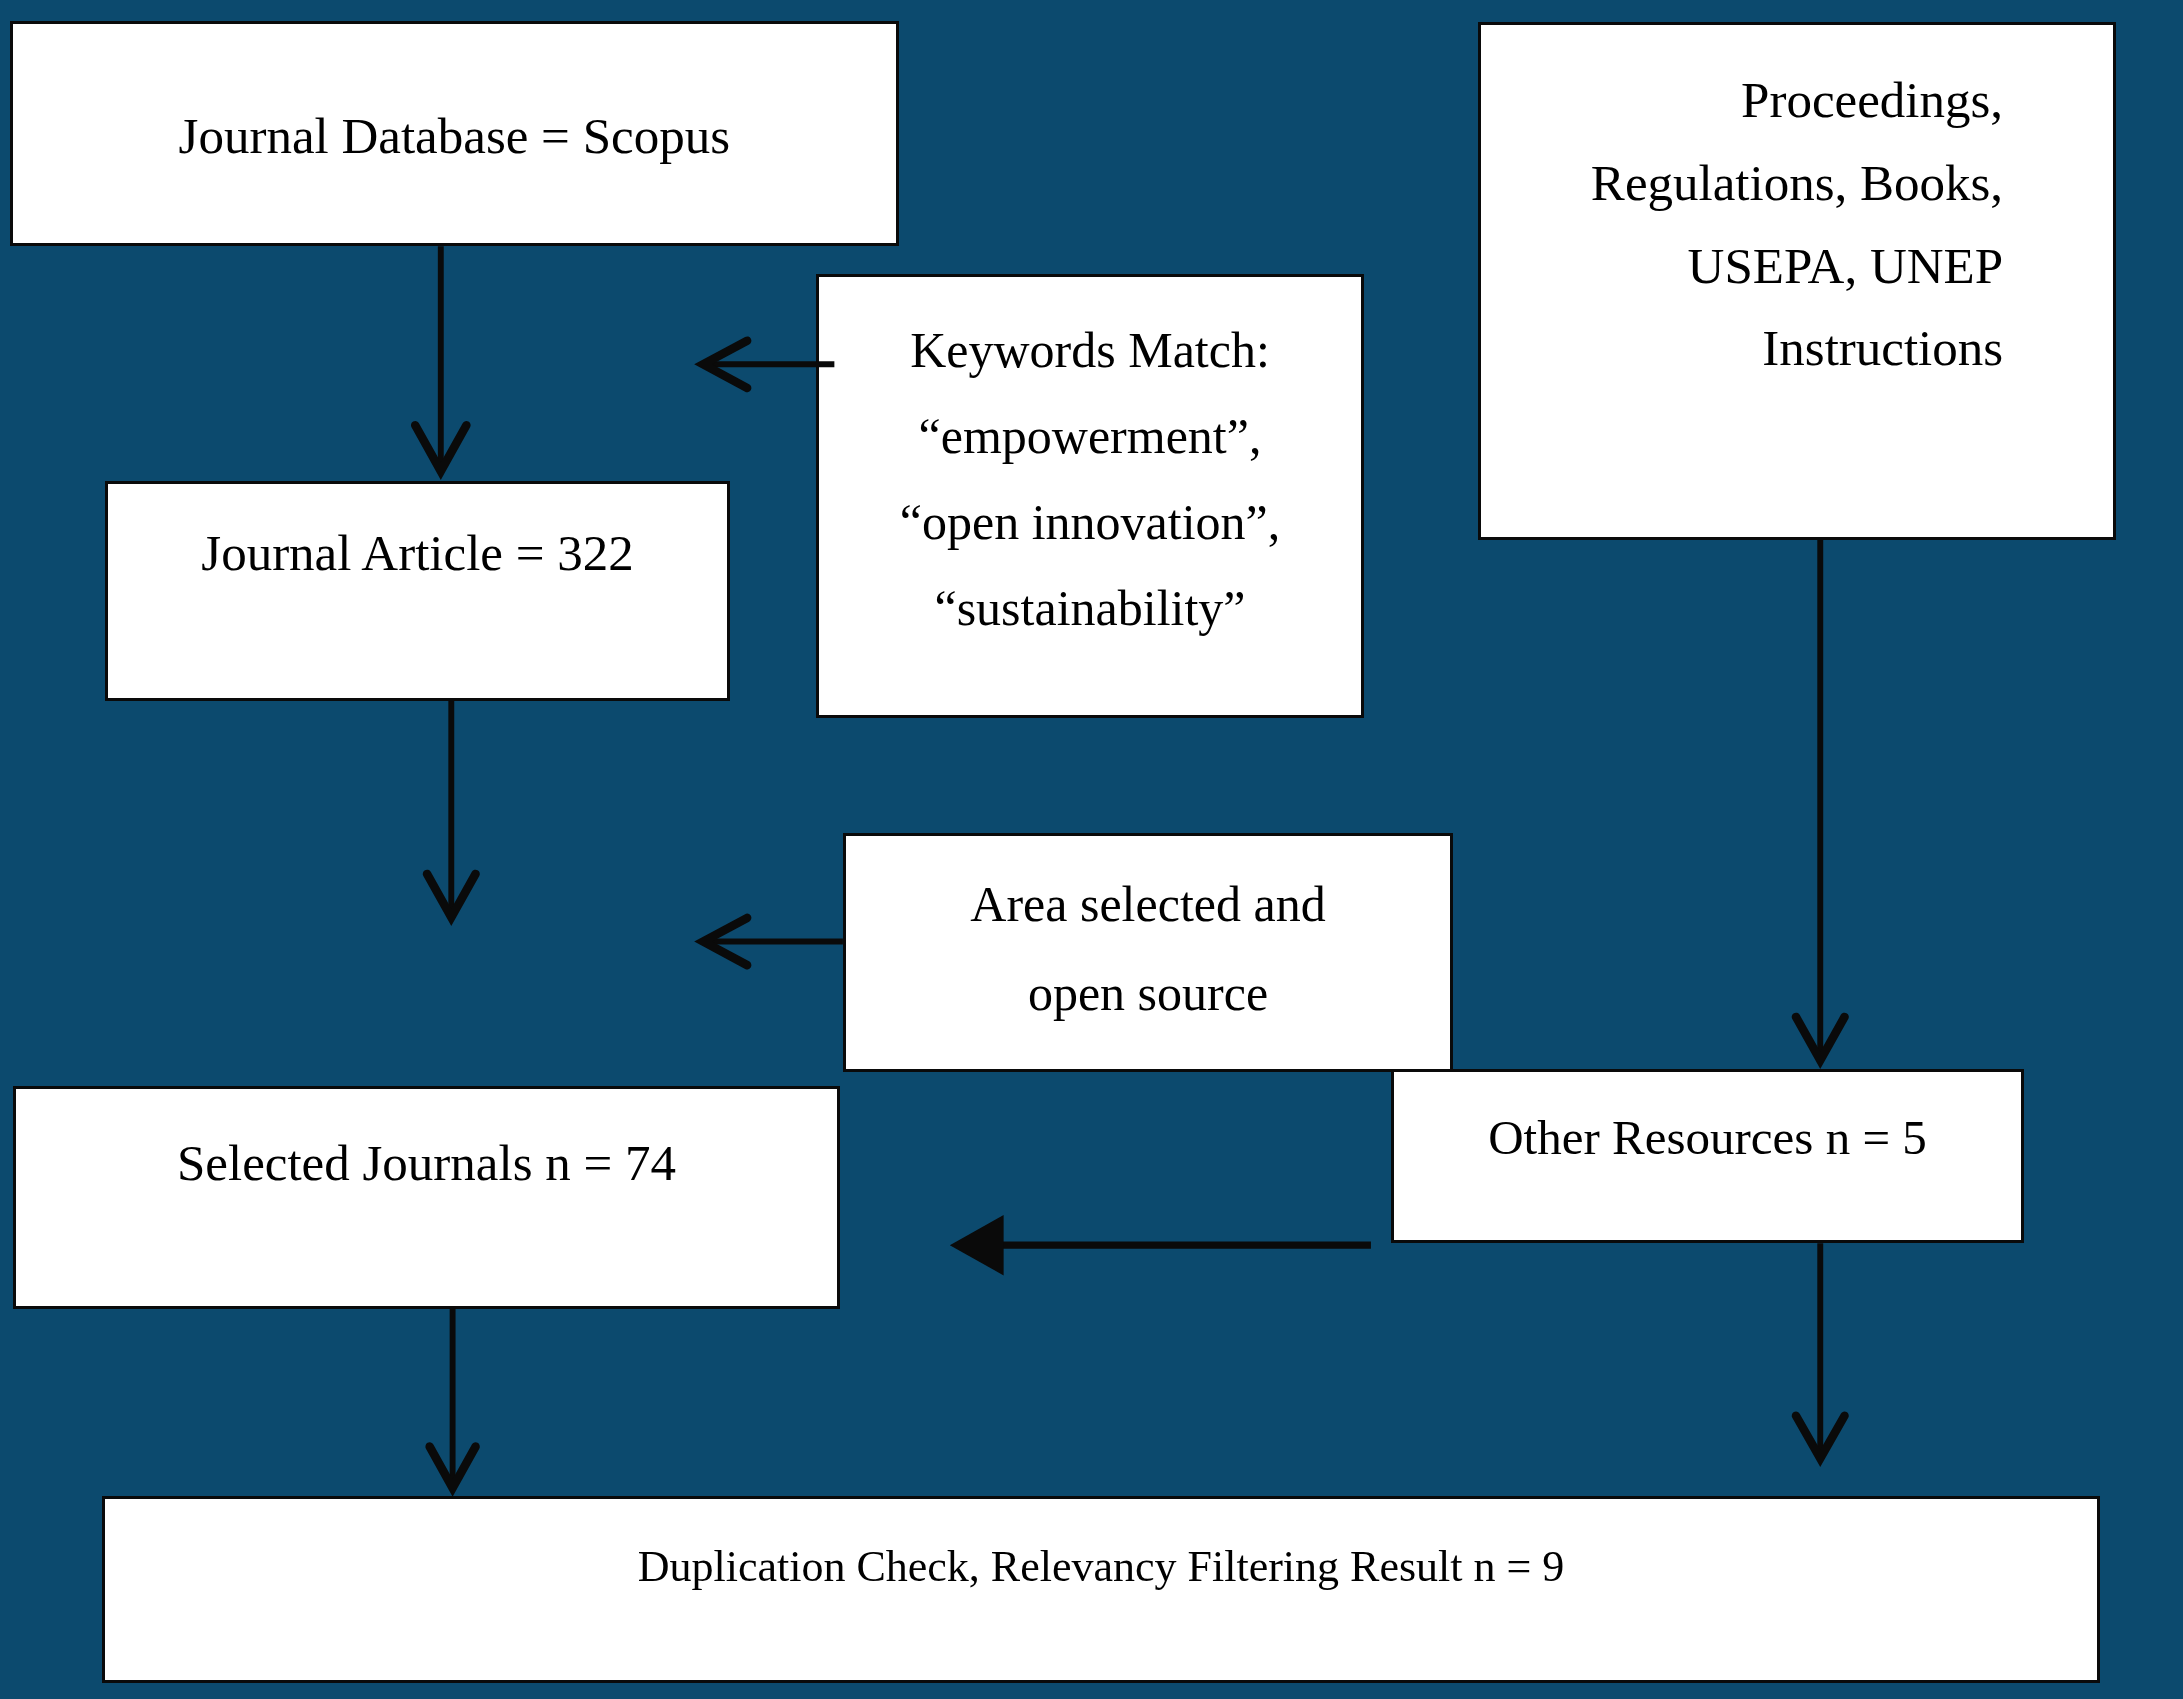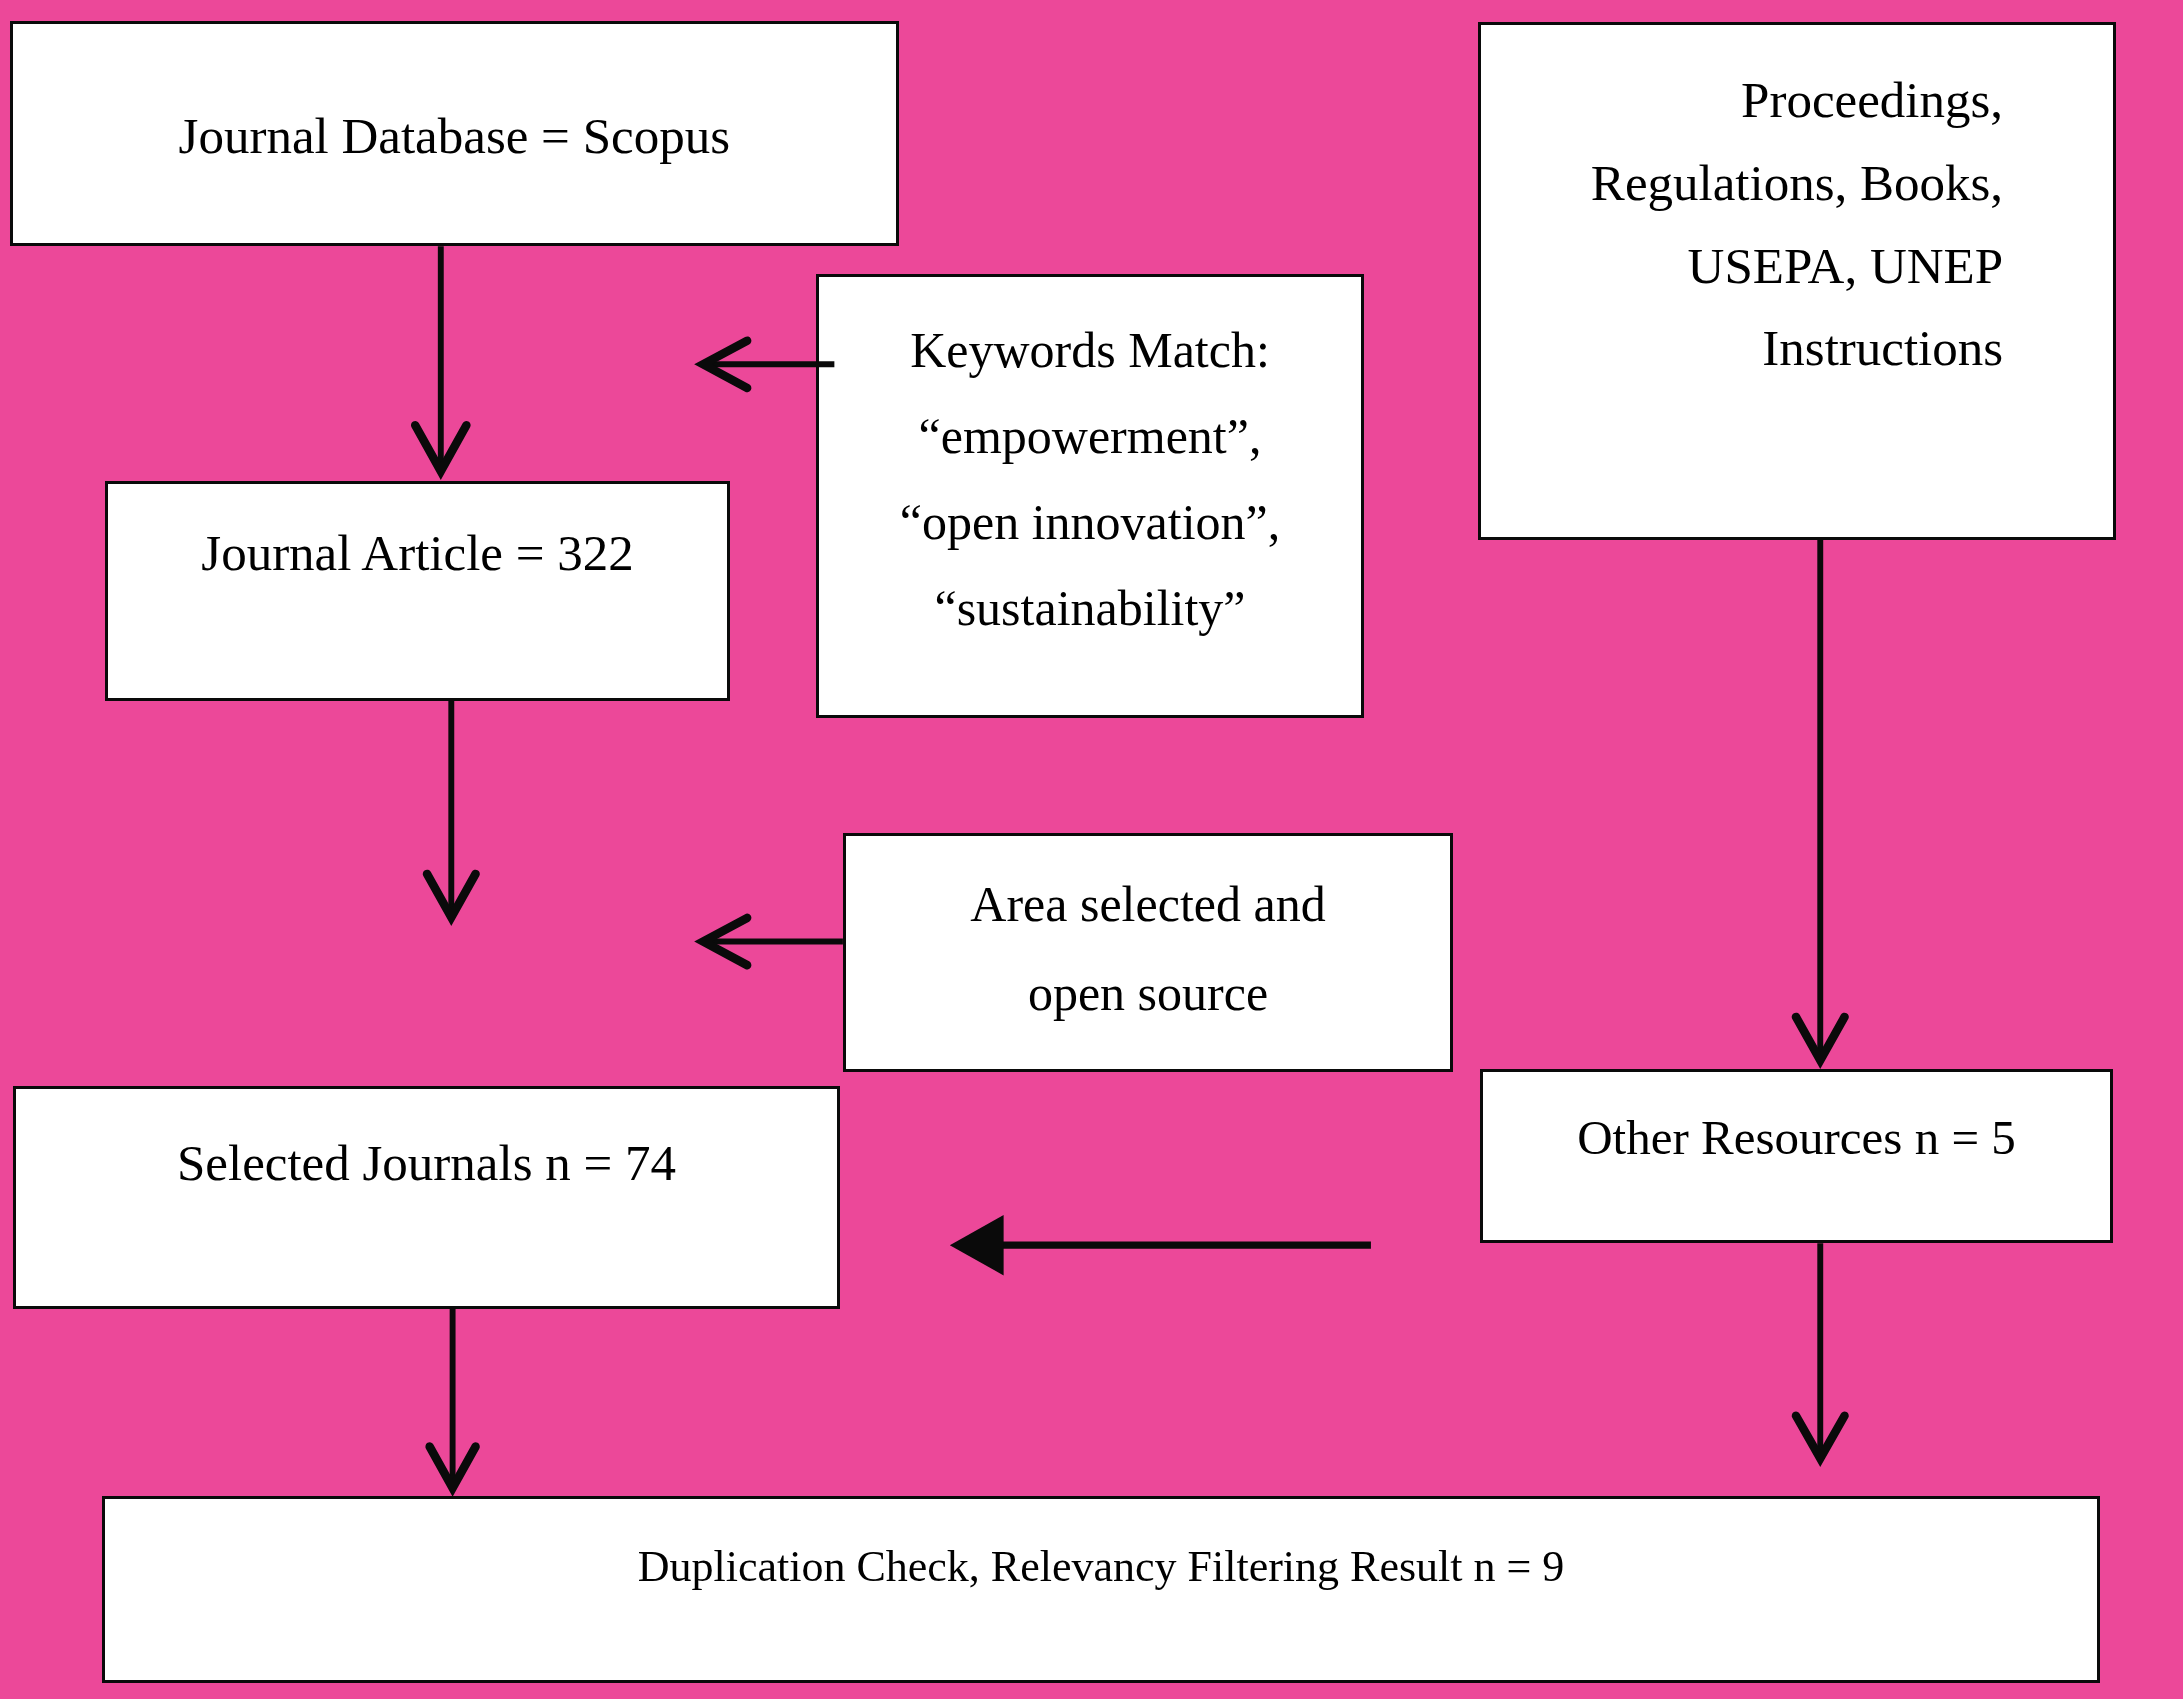--- a/index.html
+++ b/index.html
@@ -4,21 +4,21 @@
 <style>
   html, body {
     margin: 0;
     padding: 0;
     background: #ffffff;
   }
   #canvas {
     position: relative;
     width: 2183px;
     height: 1700px;
-    background: #ec4899;
+    background: #0c4a6e;
     overflow: hidden;
     font-family: "Liberation Serif", "DejaVu Serif", serif;
     color: #000000;
   }
   .node {
     position: absolute;
     box-sizing: border-box;
     border: 3.9px solid #0a0a0a;
     background: #ffffff;
     display: flex;
@@ -45,21 +45,21 @@
 
   #node-other-sources    { left: 1478px; top: 21.6px;   width: 638px;  height: 518px; }
   #node-other-sources .label { font-size: 51px; line-height: 1.62; transform: translateY(-56px); text-align: right; }
 
   #node-area-selected    { left: 843px; top: 833px; width: 610px;  height: 239px; }
   #node-area-selected .label { font-size: 50px; line-height: 1.78; transform: translateY(-3.9px); }
 
   #node-selected-journals{ left: 13px;   top: 1086px; width: 827px; height: 223px; }
   #node-selected-journals .label { font-size: 51px; transform: translateY(-34px); }
 
-  #node-other-resources  { left: 1480px; top: 1069px; width: 633px;  height: 174px; }
+  #node-other-resources  { left: 1391px; top: 1069px; width: 633px;  height: 174px; }
   #node-other-resources .label { font-size: 49px; transform: translateY(-18.4px); }
 
   #node-final-result     { left: 102px;  top: 1496px; width: 1998px; height: 187px; }
   #node-final-result .label { font-size: 44px; transform: translateY(-22px); }
 
   
   .connector {
     position: absolute;
     overflow: visible;
   }

